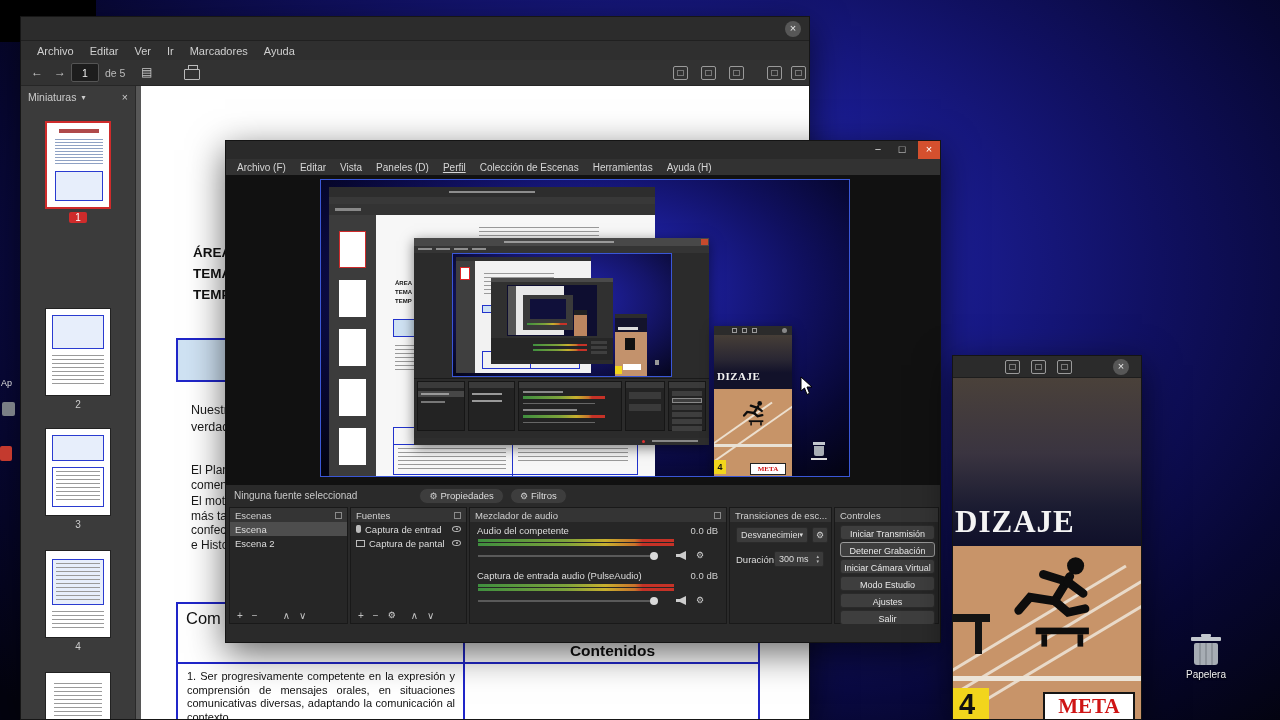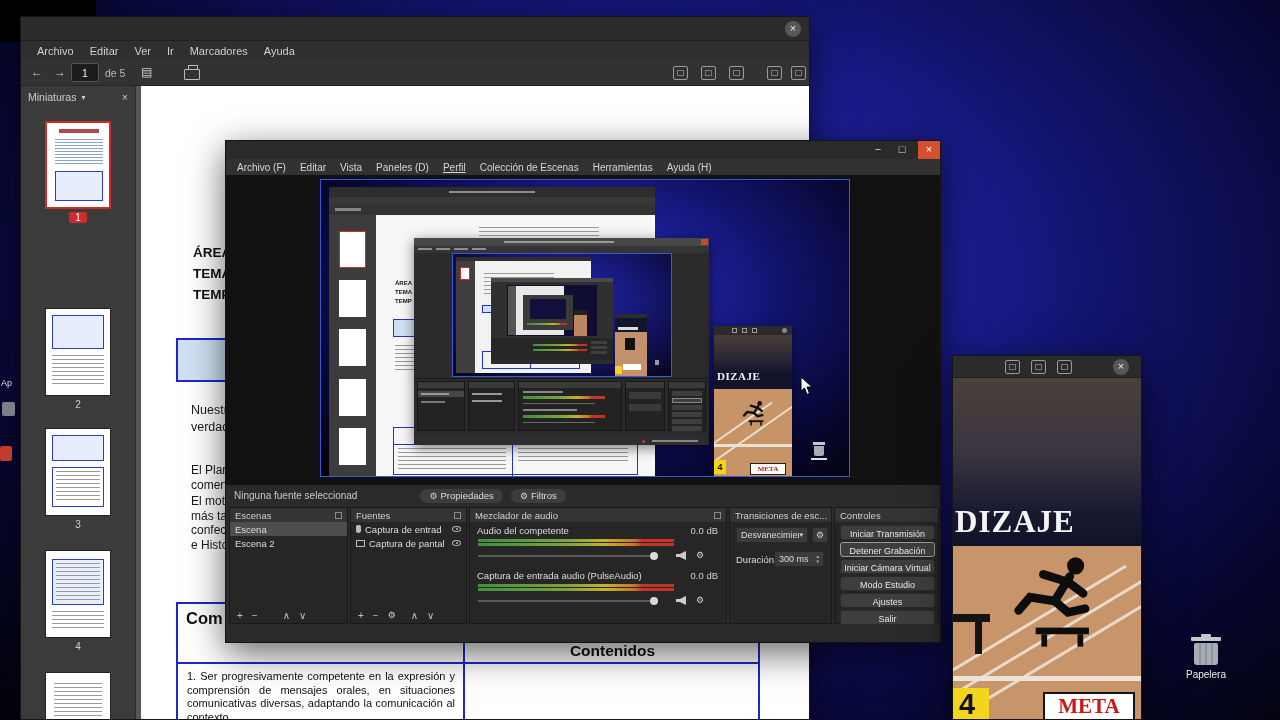--- a/index.html
+++ b/index.html
@@ -193,21 +193,21 @@
         <div class="abs doc-frag" style="left:50px;top:408px">
           <div>El motiv</div>
           <div>más tard</div>
           <div>confecci</div>
           <div>e Histori</div>
         </div>
 
         <div class="btable" style="left:35px;top:516px;width:584px;height:150px">
           <div class="abs" style="left:0;top:0;width:100%;height:60px;border-bottom:2px solid #2026c9"></div>
           <div class="abs" style="left:285px;top:0;width:2px;height:150px;background:#2026c9"></div>
-          <div class="abs" style="left:8px;top:5px;font-weight:bold;font-size:16.5px">Com</div>
+          <div class="abs" style="left:8px;top:5px;font-weight:normal;font-size:16.5px">Com</div>
           <div class="abs" style="left:287px;top:38px;width:295px;text-align:center;font-weight:bold;font-size:15.5px">Contenidos</div>
           <div class="abs" style="left:9px;top:66px;width:268px;font-size:11px;line-height:13.5px;text-align:justify">1. Ser progresivamente competente en la expresión y comprensión de mensajes orales, en situaciones comunicativas diversas, adaptando la comunicación al contexto.</div>
         </div>
       </div>
     </div>
   </div>
 
   <div class="win" id="obsw">
     <span class="wbtn" style="right:52px">−</span>
     <span class="wbtn" style="right:28px">□</span>

